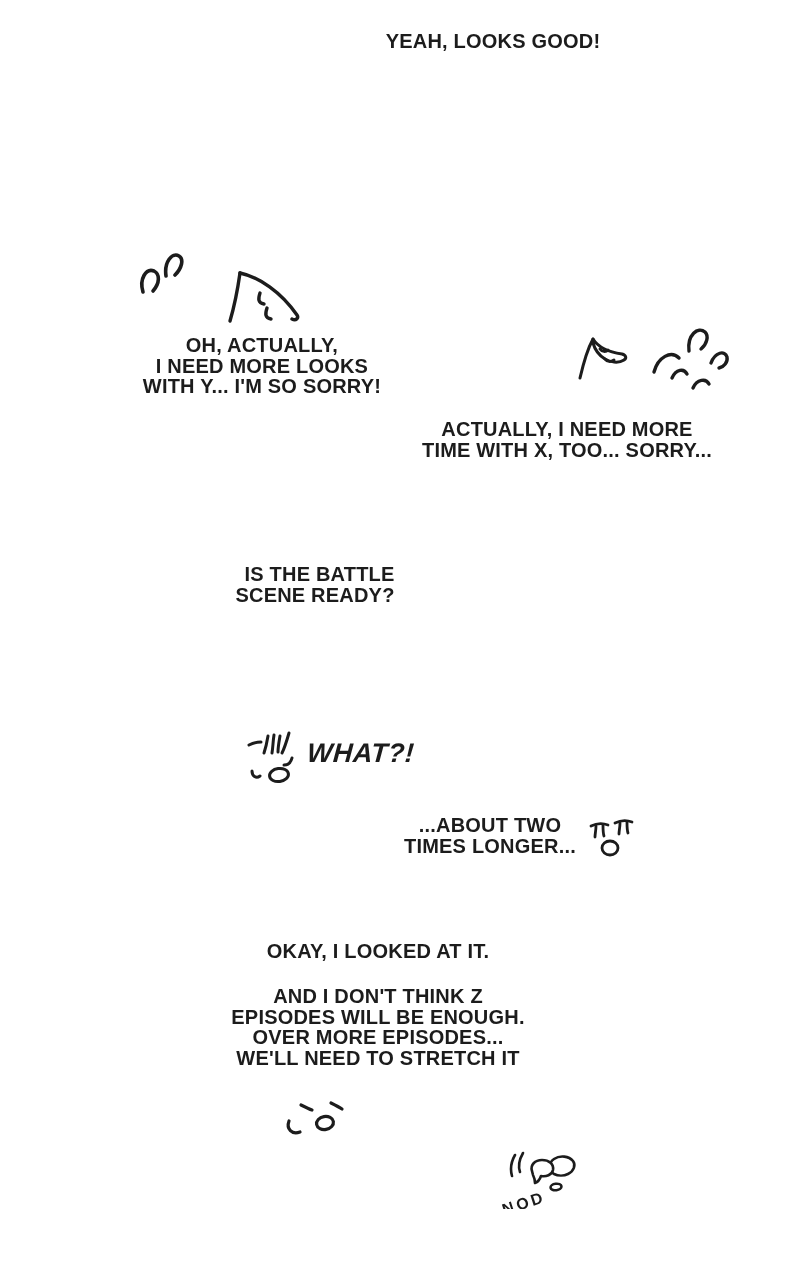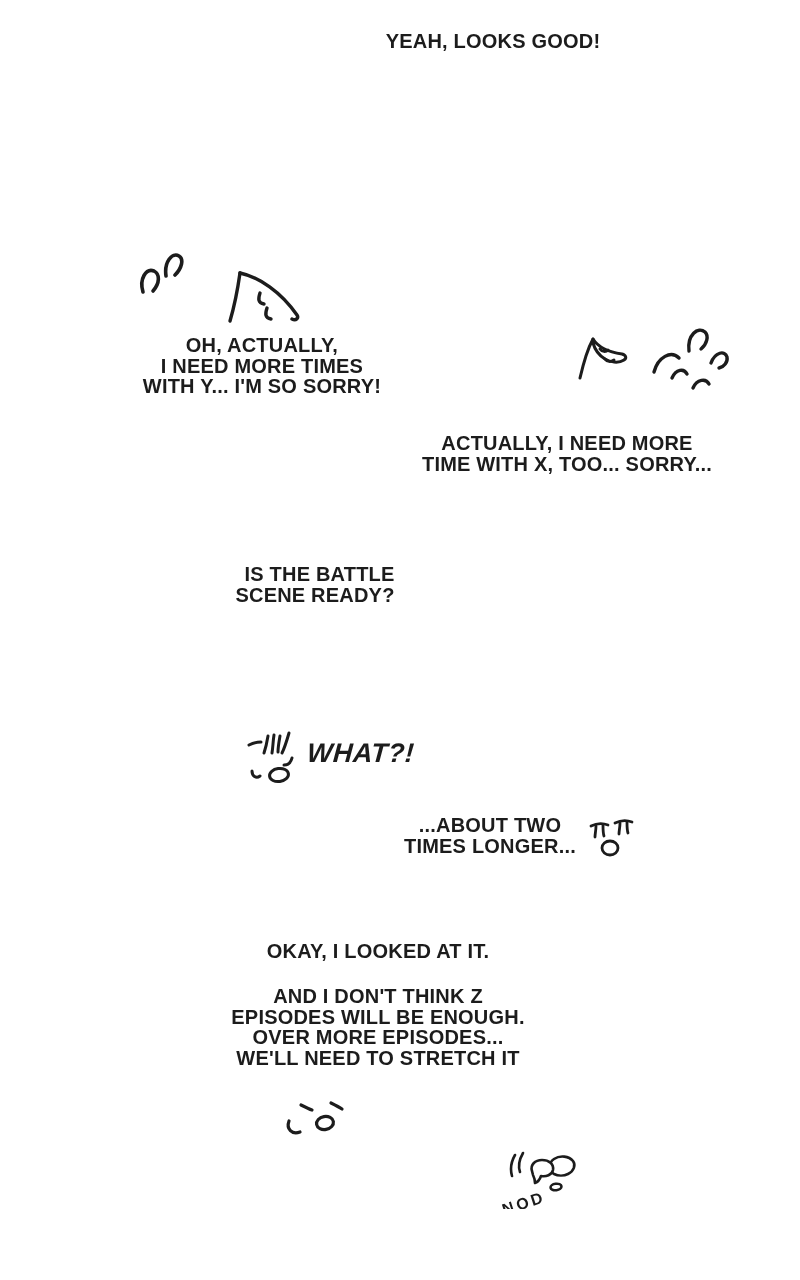--- a/index.html
+++ b/index.html
@@ -75,21 +75,21 @@
     <svg width="78" height="58" viewBox="0 0 78 58" stroke-width="3.4">
       <path d="M13,5 C11,19 8,36 3,53"></path>
       <path d="M13,5 C32,9 54,24 70,47 C72,50 69,53 65,51"></path>
       <path d="M33,25 C31,31 31,35 37,36"></path>
       <path d="M40,40 C38,46 38,50 44,51"></path>
     </svg>
   </div>
 
   <div class="speech" style="left:262px; top:335px;">
     <div>OH, ACTUALLY,</div>
-    <div>I NEED MORE TIMES</div>
+    <div>I NEED MORE LOOKS</div>
     <div>WITH Y... I'M SO SORRY!</div>
   </div>
 
   <div class="doodle" style="left:574px; top:334px;">
     <svg width="58" height="46" viewBox="0 0 58 46" stroke-width="3">
       <path d="M6,44 C9,31 13,16 19,5"></path>
       <path d="M19,5 C24,13 34,18 48,20 C52,21 53,24 50,26 C44,30 36,28 31,25 C26,22 21,16 19,9"></path>
       <path d="M26,15 C28,18 32,18 34,16"></path>
       <path d="M31,25 C33,28 37,28 40,26"></path>
     </svg>
@@ -98,21 +98,21 @@
   <div class="doodle" style="left:650px; top:324px;">
     <svg width="80" height="76" viewBox="0 0 80 76" stroke-width="3.4">
       <path d="M4,48 C8,33 21,26 29,34"></path>
       <path d="M39,27 C37,11 48,2 55,8 C59,12 57,20 51,25"></path>
       <path d="M61,39 C65,28 75,26 77,33 C78,38 74,43 69,44"></path>
       <path d="M22,54 C26,45 34,44 37,50"></path>
       <path d="M43,64 C47,55 56,54 59,60"></path>
     </svg>
   </div>
 
-  <div class="speech" style="left:567px; top:419px;margin-top:14px;">
+  <div class="speech" style="left:567px; top:419px;">
     <div>ACTUALLY, I NEED MORE</div>
     <div>TIME WITH X, TOO... SORRY...</div>
   </div>
 
   <div class="speech" style="left:315px; top:564px;text-align:right;">
     <div>IS THE BATTLE</div>
     <div>SCENE READY?</div>
   </div>
 
 

